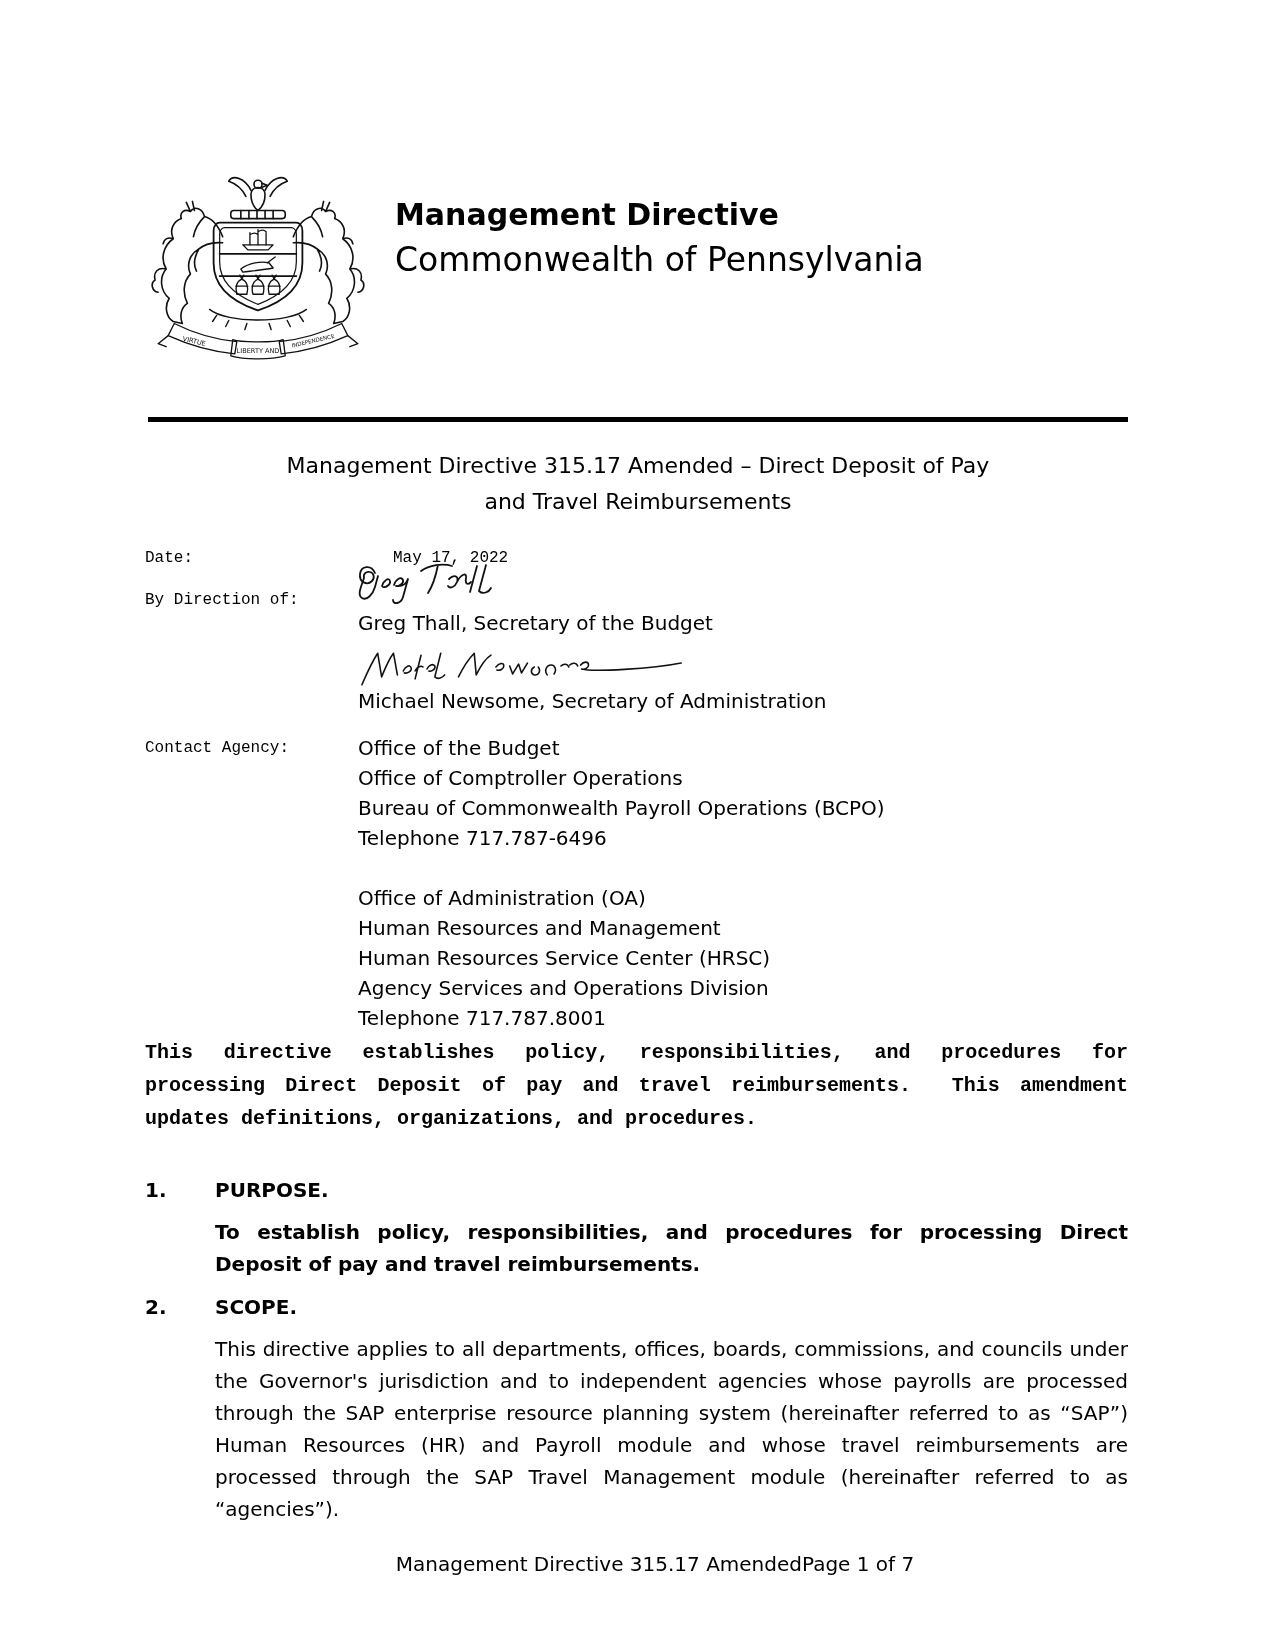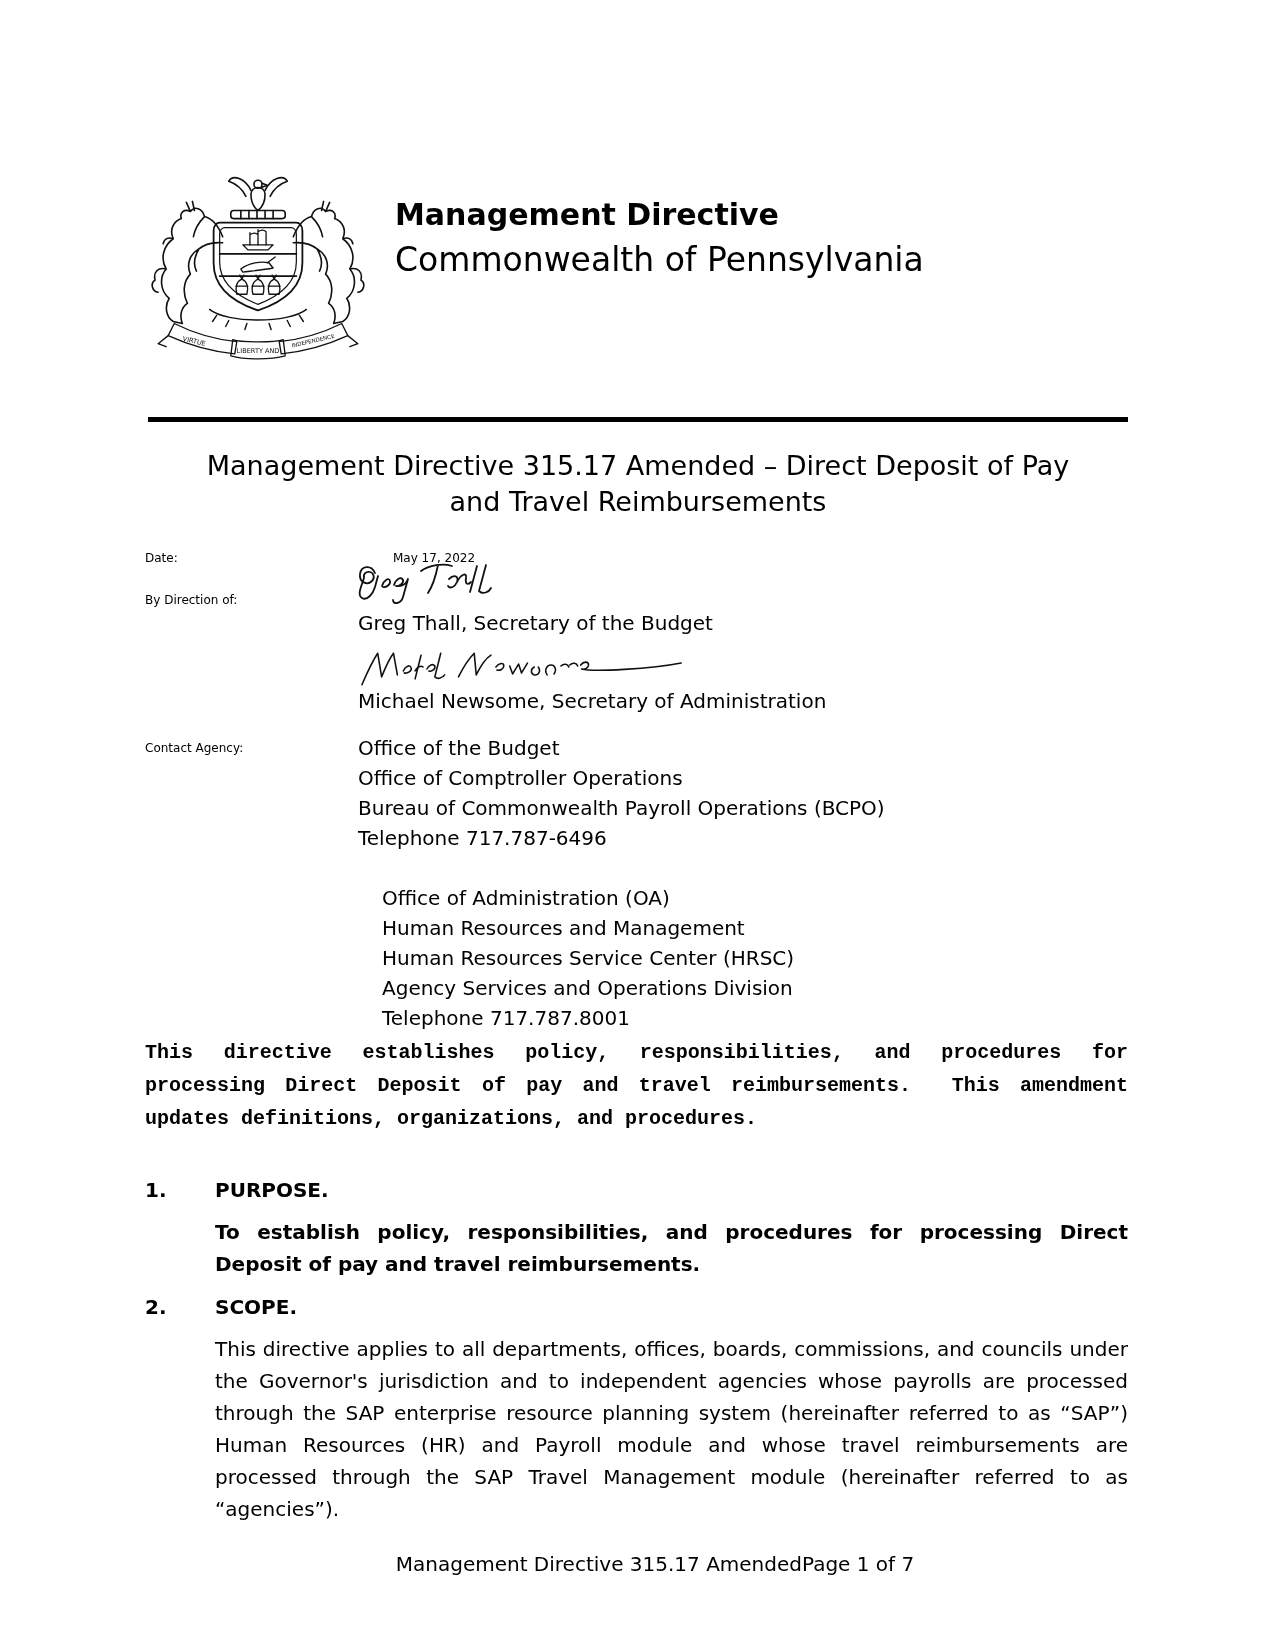--- a/index.html
+++ b/index.html
@@ -5,23 +5,23 @@
   html,body { margin:0; padding:0; background:#ffffff; }
   .page {
     position:relative; width:1275px; height:1649px; background:#ffffff;
     font-family:"DejaVu Sans","Liberation Sans",sans-serif; color:#000;
     overflow:hidden;
   }
   .abs { position:absolute; }
   .masthead-title { font-size:30px; font-weight:bold; line-height:50px; white-space:nowrap; }
   .masthead-sub   { font-size:33px; line-height:39px; white-space:nowrap; }
   .divider { background:#000; }
-  .doc-title { font-size:27px; line-height:36px; text-align:center; }
+  .doc-title { font-size:22px; line-height:36px; text-align:center; }
   .body-text { font-size:20px; line-height:30px; }
-  .label-col { font-size:12px; line-height:30px; white-space:nowrap; }
+  .label-col { font-size:16px; line-height:30px; white-space:nowrap;font-family:Liberation Mono, monospace; }
   .contact-block div { font-size:20px; line-height:30px; white-space:nowrap; }
   .summary {
     font-size:20px; line-height:33px; font-weight:bold; text-align:justify;font-family:Liberation Mono, monospace;
   }
   .sec-num, .sec-head { font-size:20px; font-weight:bold; white-space:nowrap; }
   .sec-body { font-size:20px; line-height:32px; text-align:justify; }
   .footer-row { display:flex; justify-content:center; font-size:20px; }
   svg { display:block; }
   .sig path, .seal path, .seal circle, .seal rect {
     fill:none; stroke:#111; stroke-linecap:round; stroke-linejoin:round;
@@ -118,21 +118,21 @@
   </svg>
   <div class="abs body-text" style="left:358px; top:686px; white-space:nowrap;">Michael Newsome, Secretary of Administration</div>
 
   <div class="abs label-col" style="left:145px; top:733px;">Contact Agency:</div>
   <div class="abs contact-block" style="left:358px; top:733px;">
     <div>Office of the Budget</div>
     <div>Office of Comptroller Operations</div>
     <div>Bureau of Commonwealth Payroll Operations (BCPO)</div>
     <div>Telephone 717.787-6496</div>
   </div>
-  <div class="abs contact-block" style="left:358px; top:883px;margin-left:24px;">
+  <div class="abs contact-block" style="left:358px; top:883px;">
     <div>Office of Administration (OA)</div>
     <div>Human Resources and Management</div>
     <div>Human Resources Service Center (HRSC)</div>
     <div>Agency Services and Operations Division</div>
     <div>Telephone 717.787.8001</div>
   </div>
 
   <div class="abs summary" style="left:145px; top:1036px; width:983px;">This directive establishes policy, responsibilities, and procedures for processing Direct Deposit of pay and travel reimbursements.&nbsp; This amendment updates definitions, organizations, and procedures.</div>
 
   <div class="abs sec-num" style="left:145px; top:1178px;">1.</div>

